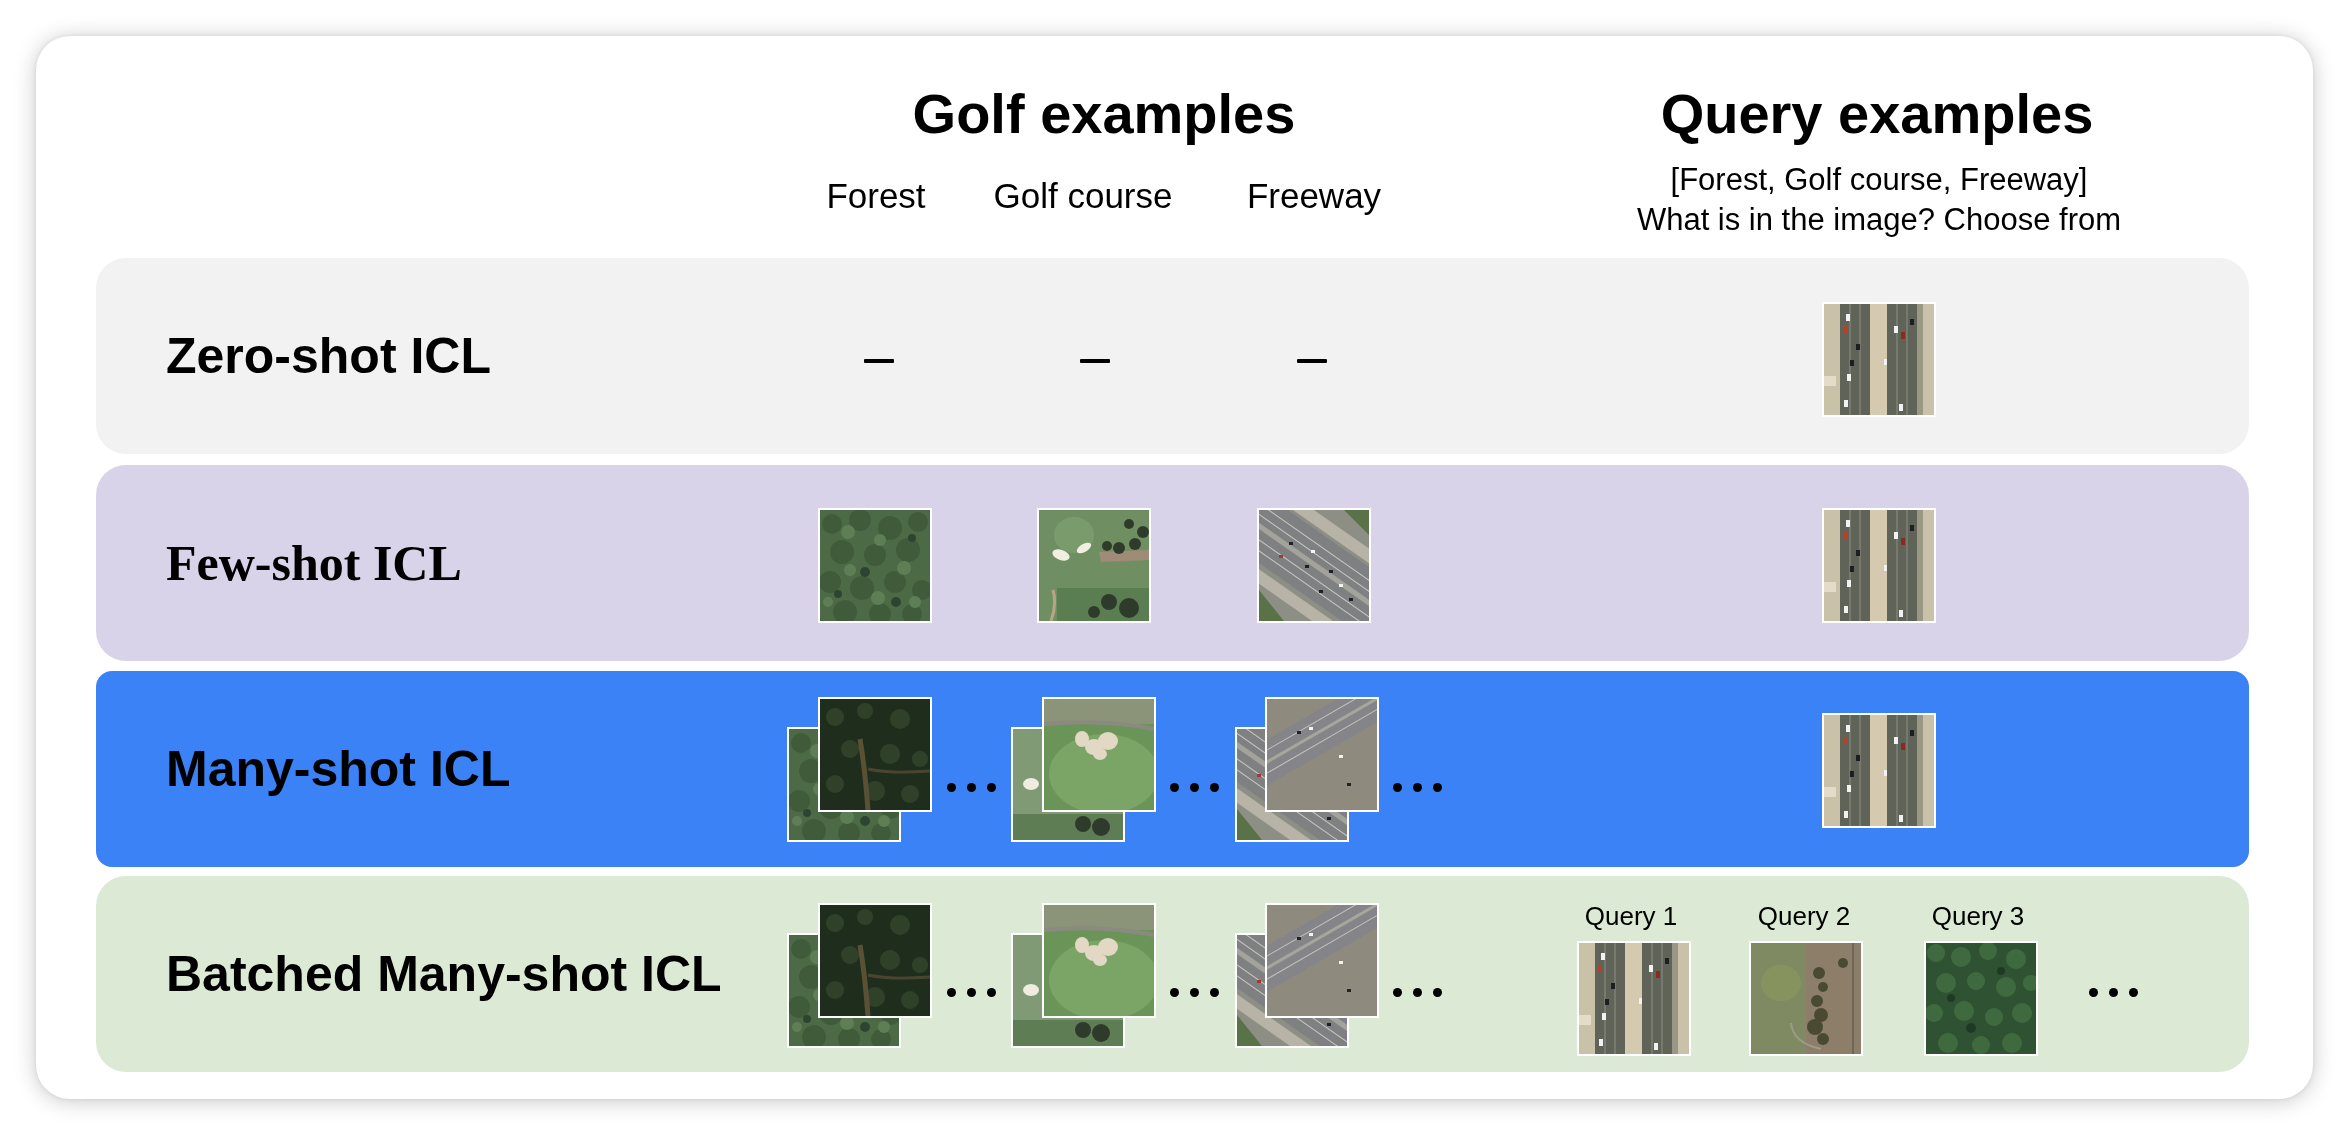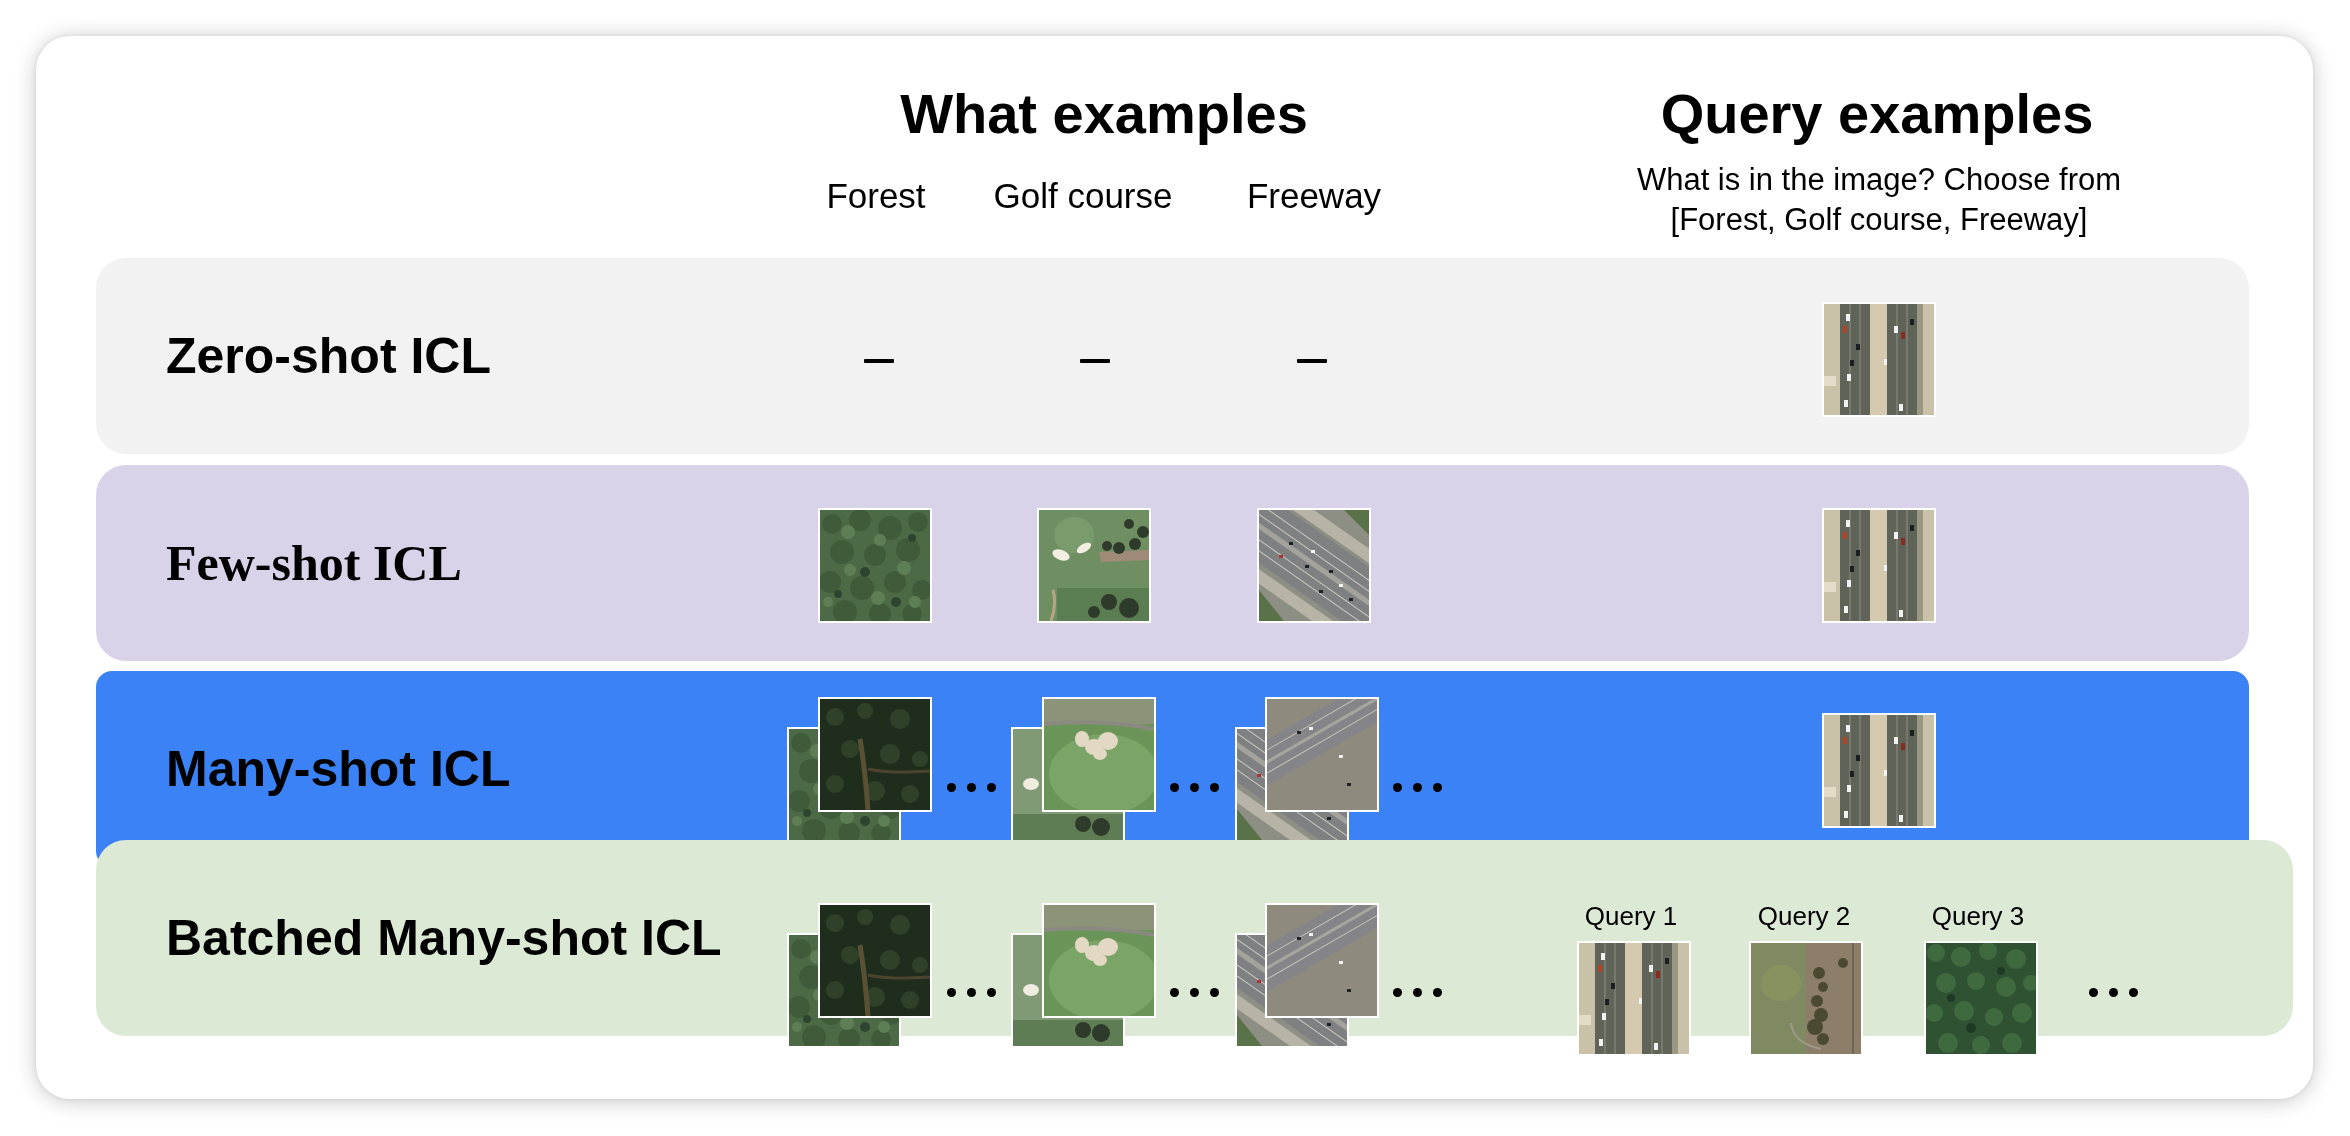--- a/index.html
+++ b/index.html
@@ -274,30 +274,30 @@
       <path d="M40 80 Q42 100 70 106" stroke="#9f998a" stroke-width="2" fill="none"></path>
       <line x1="102" y1="0" x2="102" y2="111" stroke="#6e6656" stroke-width="2"></line>
     </pattern>
   </defs>
 </svg>
 
 <div class="backdrop"></div>
 
 <div class="card"></div>
 
-<h1 class="h-title" style="left:1104px; top:86px;">What examples</h1>
+<h1 class="h-title" style="left:1104px; top:86px;">Golf examples</h1>
 <h1 class="h-title" style="left:1877px; top:86px;">Query examples</h1>
 
 <div class="col-label" style="left:876px; top:178px;">Forest</div>
 <div class="col-label" style="left:1083px; top:178px;">Golf course</div>
 <div class="col-label" style="left:1314px; top:178px;text-align:center;">Freeway</div>
 
 <div class="prompt">
+  <div>[Forest, Golf course, Freeway]</div>
   <div>What is in the image? Choose from</div>
-  <div>[Forest, Golf course, Freeway]</div>
 </div>
 
 <div class="row" style="top:258px; background:#f2f2f2;">
   <div class="row-label">Zero-shot ICL</div>
 </div>
 <div class="dash" style="left:864px; top:359px;"></div>
 <div class="dash" style="left:1080px; top:359px;"></div>
 <div class="dash" style="left:1297px; top:359px;"></div>
 <div class="thumb" style="left:1822px; top:302px;">
     <svg>
@@ -376,21 +376,21 @@
     <span></span>
     <span></span>
     <span></span>
   </div>
 <div class="thumb" style="left:1822px; top:713px;">
     <svg>
       <rect width="110" height="111" fill="url(#pFreewayV)"></rect>
     </svg>
   </div>
 
-<div class="row" style="top:840px; background:#dce9d5;padding-left:44px;">
+<div class="row" style="top:876px; background:#dce9d5;">
   <div class="row-label">Batched Many-shot ICL</div>
 </div>
 <div class="thumb" style="left:787px; top:933px;">
     <svg>
       <rect width="110" height="111" fill="url(#pForestA)"></rect>
     </svg>
   </div>
 <div class="thumb" style="left:818px; top:903px;">
     <svg>
       <rect width="110" height="111" fill="url(#pForestDark)"></rect>

